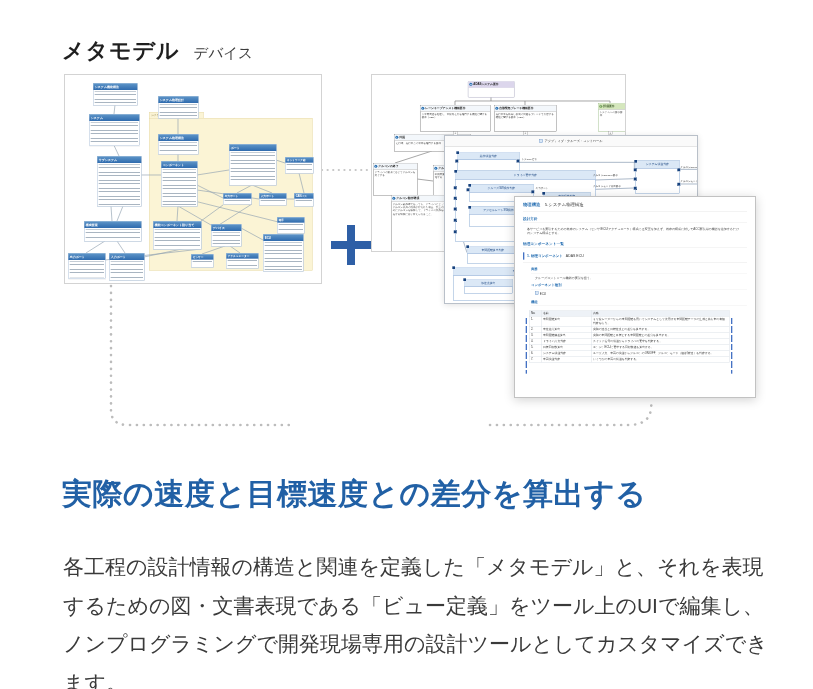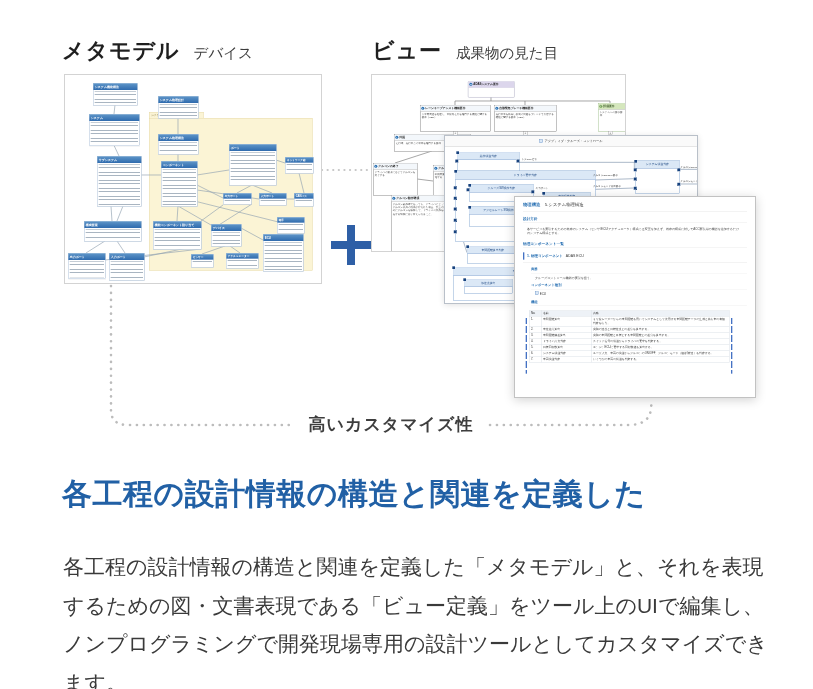--- a/index.html
+++ b/index.html
@@ -79,24 +79,20 @@
 
   <svg class="abs" width="813" height="689" style="left:0;top:0;z-index:0;">
     <path d="M111,286 L111,410 Q111,425 128,425 L292,425" fill="none" stroke="#bcbcbc" stroke-width="2.6" stroke-dasharray="0.1,6.8" stroke-linecap="round"></path>
     <path d="M490,425 L628,425 Q650,425 651,408 L652,399" fill="none" stroke="#bcbcbc" stroke-width="2.6" stroke-dasharray="0.1,6.8" stroke-linecap="round"></path>
     <path d="M322,170 L368,170" fill="none" stroke="#c6c6c6" stroke-width="2.2" stroke-dasharray="0.1,5.5" stroke-linecap="round"></path>
   </svg>
 
   <div class="figcap" style="left:62px;top:36px;">
     <span class="big">メタモデル</span>
     <span class="sub">デバイス</span>
-  </div>
-  <div class="figcap" style="left:372px;top:36px;">
-    <span class="big">ビュー</span>
-    <span class="sub">成果物の見た目</span>
   </div>
 
   <div class="frame" style="left:64px;top:74px;width:256px;height:208px;z-index:1;">
     <div class="sw" style="width:768px;height:624px;">
       <div class="region-tab" style="left:252px;top:111px;width:150px;height:18px;">システム物理構造</div>
       <div class="region" style="left:252px;top:129px;width:489px;height:456px;"></div>
       <svg class="lines" width="768" height="624">
         <g stroke="#93a3b2" stroke-width="2" fill="none">
           <line x1="150" y1="90" x2="147" y2="117"></line>
           <line x1="147" y1="211" x2="162" y2="243"></line>
@@ -435,18 +431,17 @@
         <tr>
               <td>7.</td>
               <td>車両状態判定</td>
               <td>いくつかの車両の状態を判定する。</td>
             </tr>
       </tbody>
         </table>
     </div>
   </div>
 
-  <div class="custom-label" style="left:298px;top:413px;width:186px;">高いカスタマイズ性</div>
-
-  <h2 class="heading" style="left:62px;top:474px;margin:0;">各工程の設計情報の構造と関連を定義した</h2>
+
+  <h2 class="heading" style="left:62px;top:474px;margin:0;">実際の速度と目標速度との差分を算出する</h2>
   <p class="body-text" style="left:63px;top:548px;width:705px;margin:0;">各工程の設計情報の構造と関連を定義した「メタモデル」と、それを表現するための図・文書表現である「ビュー定義」をツール上のUIで編集し、ノンプログラミングで開発現場専用の設計ツールとしてカスタマイズできます。</p>
 
 </div>
 
 </body></html>

